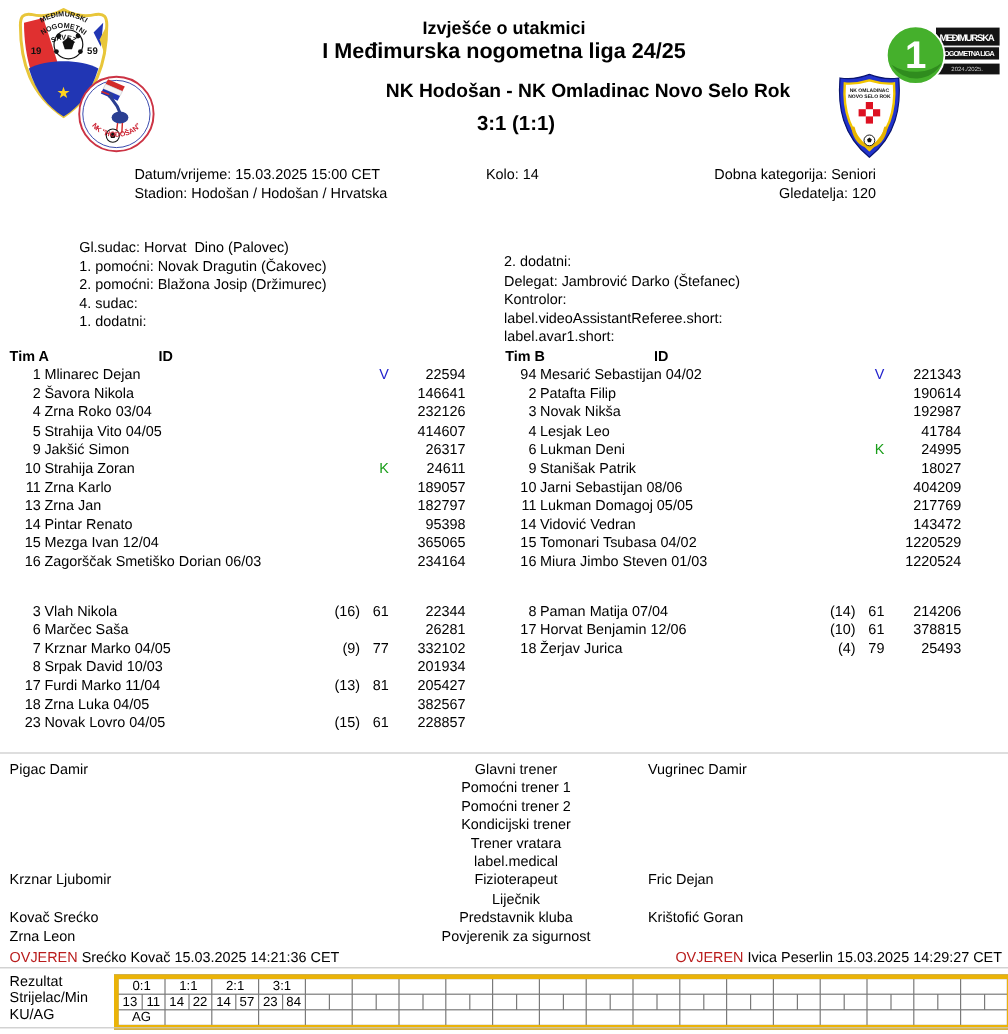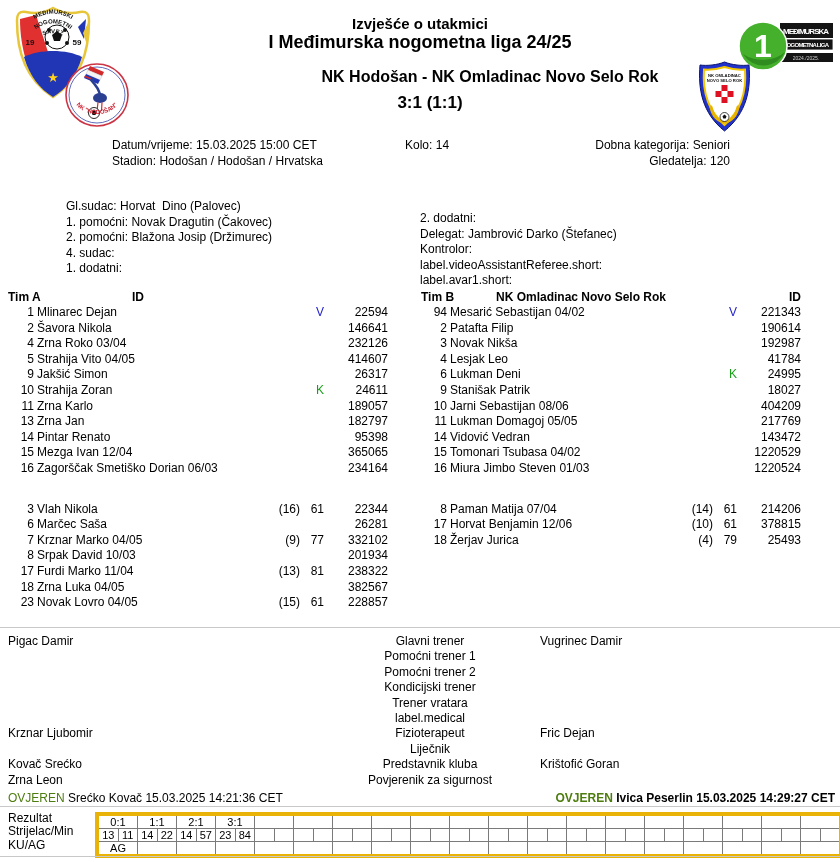--- a/index.html
+++ b/index.html
@@ -31,22 +31,22 @@
   .c-id{width:64px;text-align:right;padding-right:4px;}
   .role-v{color:#2323cd;}
   .role-k{color:#1a9e1a;}
   .subs{margin-top:25px;}
   .divider{left:0;width:840px;height:0;border-top:1px solid #c8c8c8;}
   .staff{top:634px;left:8px;width:826px;}
   .staff-row{position:relative;height:15.4px;line-height:15.4px;}
   .staff-center{position:absolute;left:252px;width:340px;text-align:center;top:0;}
   .staff-right{position:absolute;left:532px;top:0;}
   .verif-left{top:791px;left:8px;}
-  .verif-right{top:791px;right:5px;text-align:right;font-weight:bold;}
-  .verified{color:#4d7c0f;}
+  .verif-right{top:791px;right:5px;text-align:right;}
+  .verified{color:#b91c1c;}
   .grid-labels{top:812px;left:8px;line-height:13.4px;}
   #grid{position:absolute;left:95px;top:812px;display:grid;
         grid-template-columns:repeat(38,18.5px);grid-auto-rows:12px;gap:1px;
         background:#7a7a7a;border:4px solid #eab308;width:max-content;}
   .gcell{background:#fff;font-size:11px;line-height:12px;text-align:center;overflow:hidden;}
   .w2{grid-column:span 2;}
   svg text{font-family:"Liberation Sans",sans-serif;}
 </style>
 </head>
 <body>
@@ -282,42 +282,41 @@
           <span class="c-name">Srpak David 10/03</span>
           <span class="c-sub"></span>
           <span class="c-min"></span>
           <span class="c-id">201934</span>
         </div>
         <div class="prow">
           <span class="c-num">17</span>
           <span class="c-name">Furdi Marko 11/04</span>
           <span class="c-sub">(13)</span>
           <span class="c-min">81</span>
-          <span class="c-id">238322</span>
+          <span class="c-id">205427</span>
         </div>
         <div class="prow">
           <span class="c-num">18</span>
           <span class="c-name">Zrna Luka 04/05</span>
           <span class="c-sub"></span>
           <span class="c-min"></span>
           <span class="c-id">382567</span>
         </div>
         <div class="prow">
           <span class="c-num">23</span>
           <span class="c-name">Novak Lovro 04/05</span>
           <span class="c-sub">(15)</span>
           <span class="c-min">61</span>
           <span class="c-id">228857</span>
         </div>
       </div>
   </div>
   <div class="abs team-block team-b">
     <div class="prow thead">
       <span class="c-tim">Tim B</span>
-      <span class="c-name b">NK Omladinac Novo Selo Rok</span>
       <span class="c-id b">ID</span>
     </div>
     <div class="starters">
         <div class="prow">
           <span class="c-num">94</span>
           <span class="c-name">Mesarić Sebastijan 04/02</span>
           <span class="c-sub"></span>
           <span class="c-min role-v">V</span>
           <span class="c-id">221343</span>
         </div>

